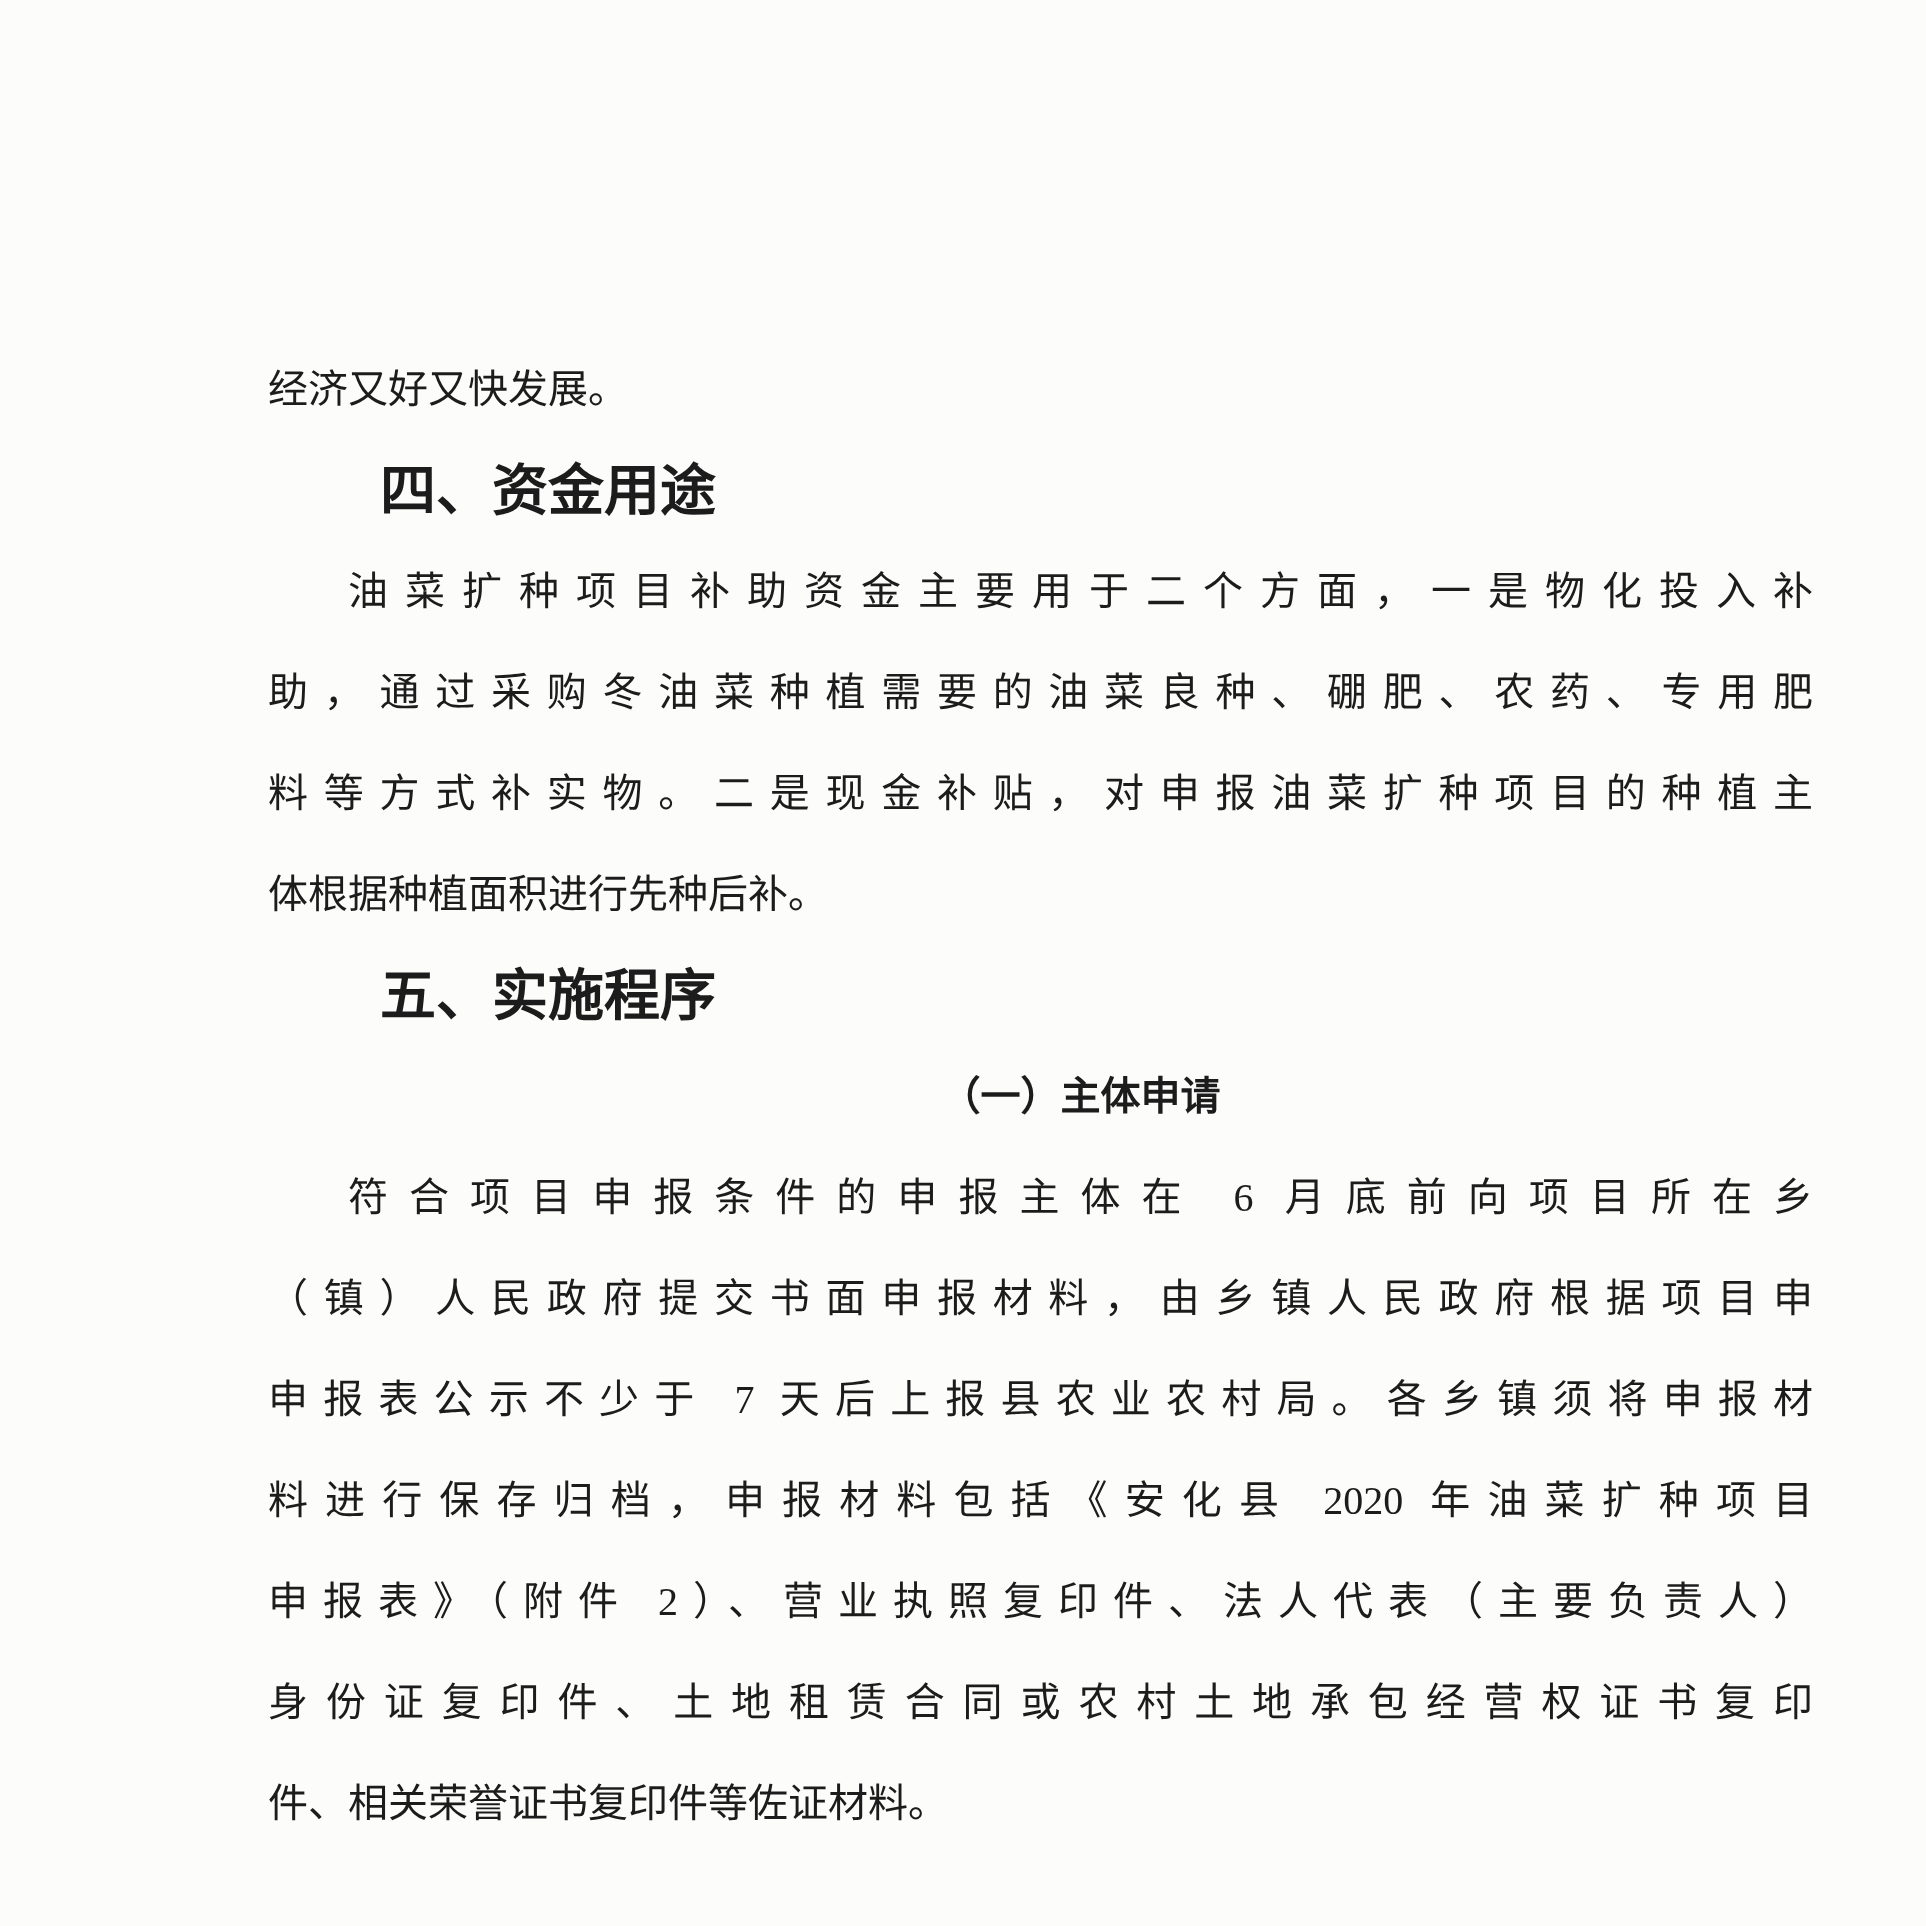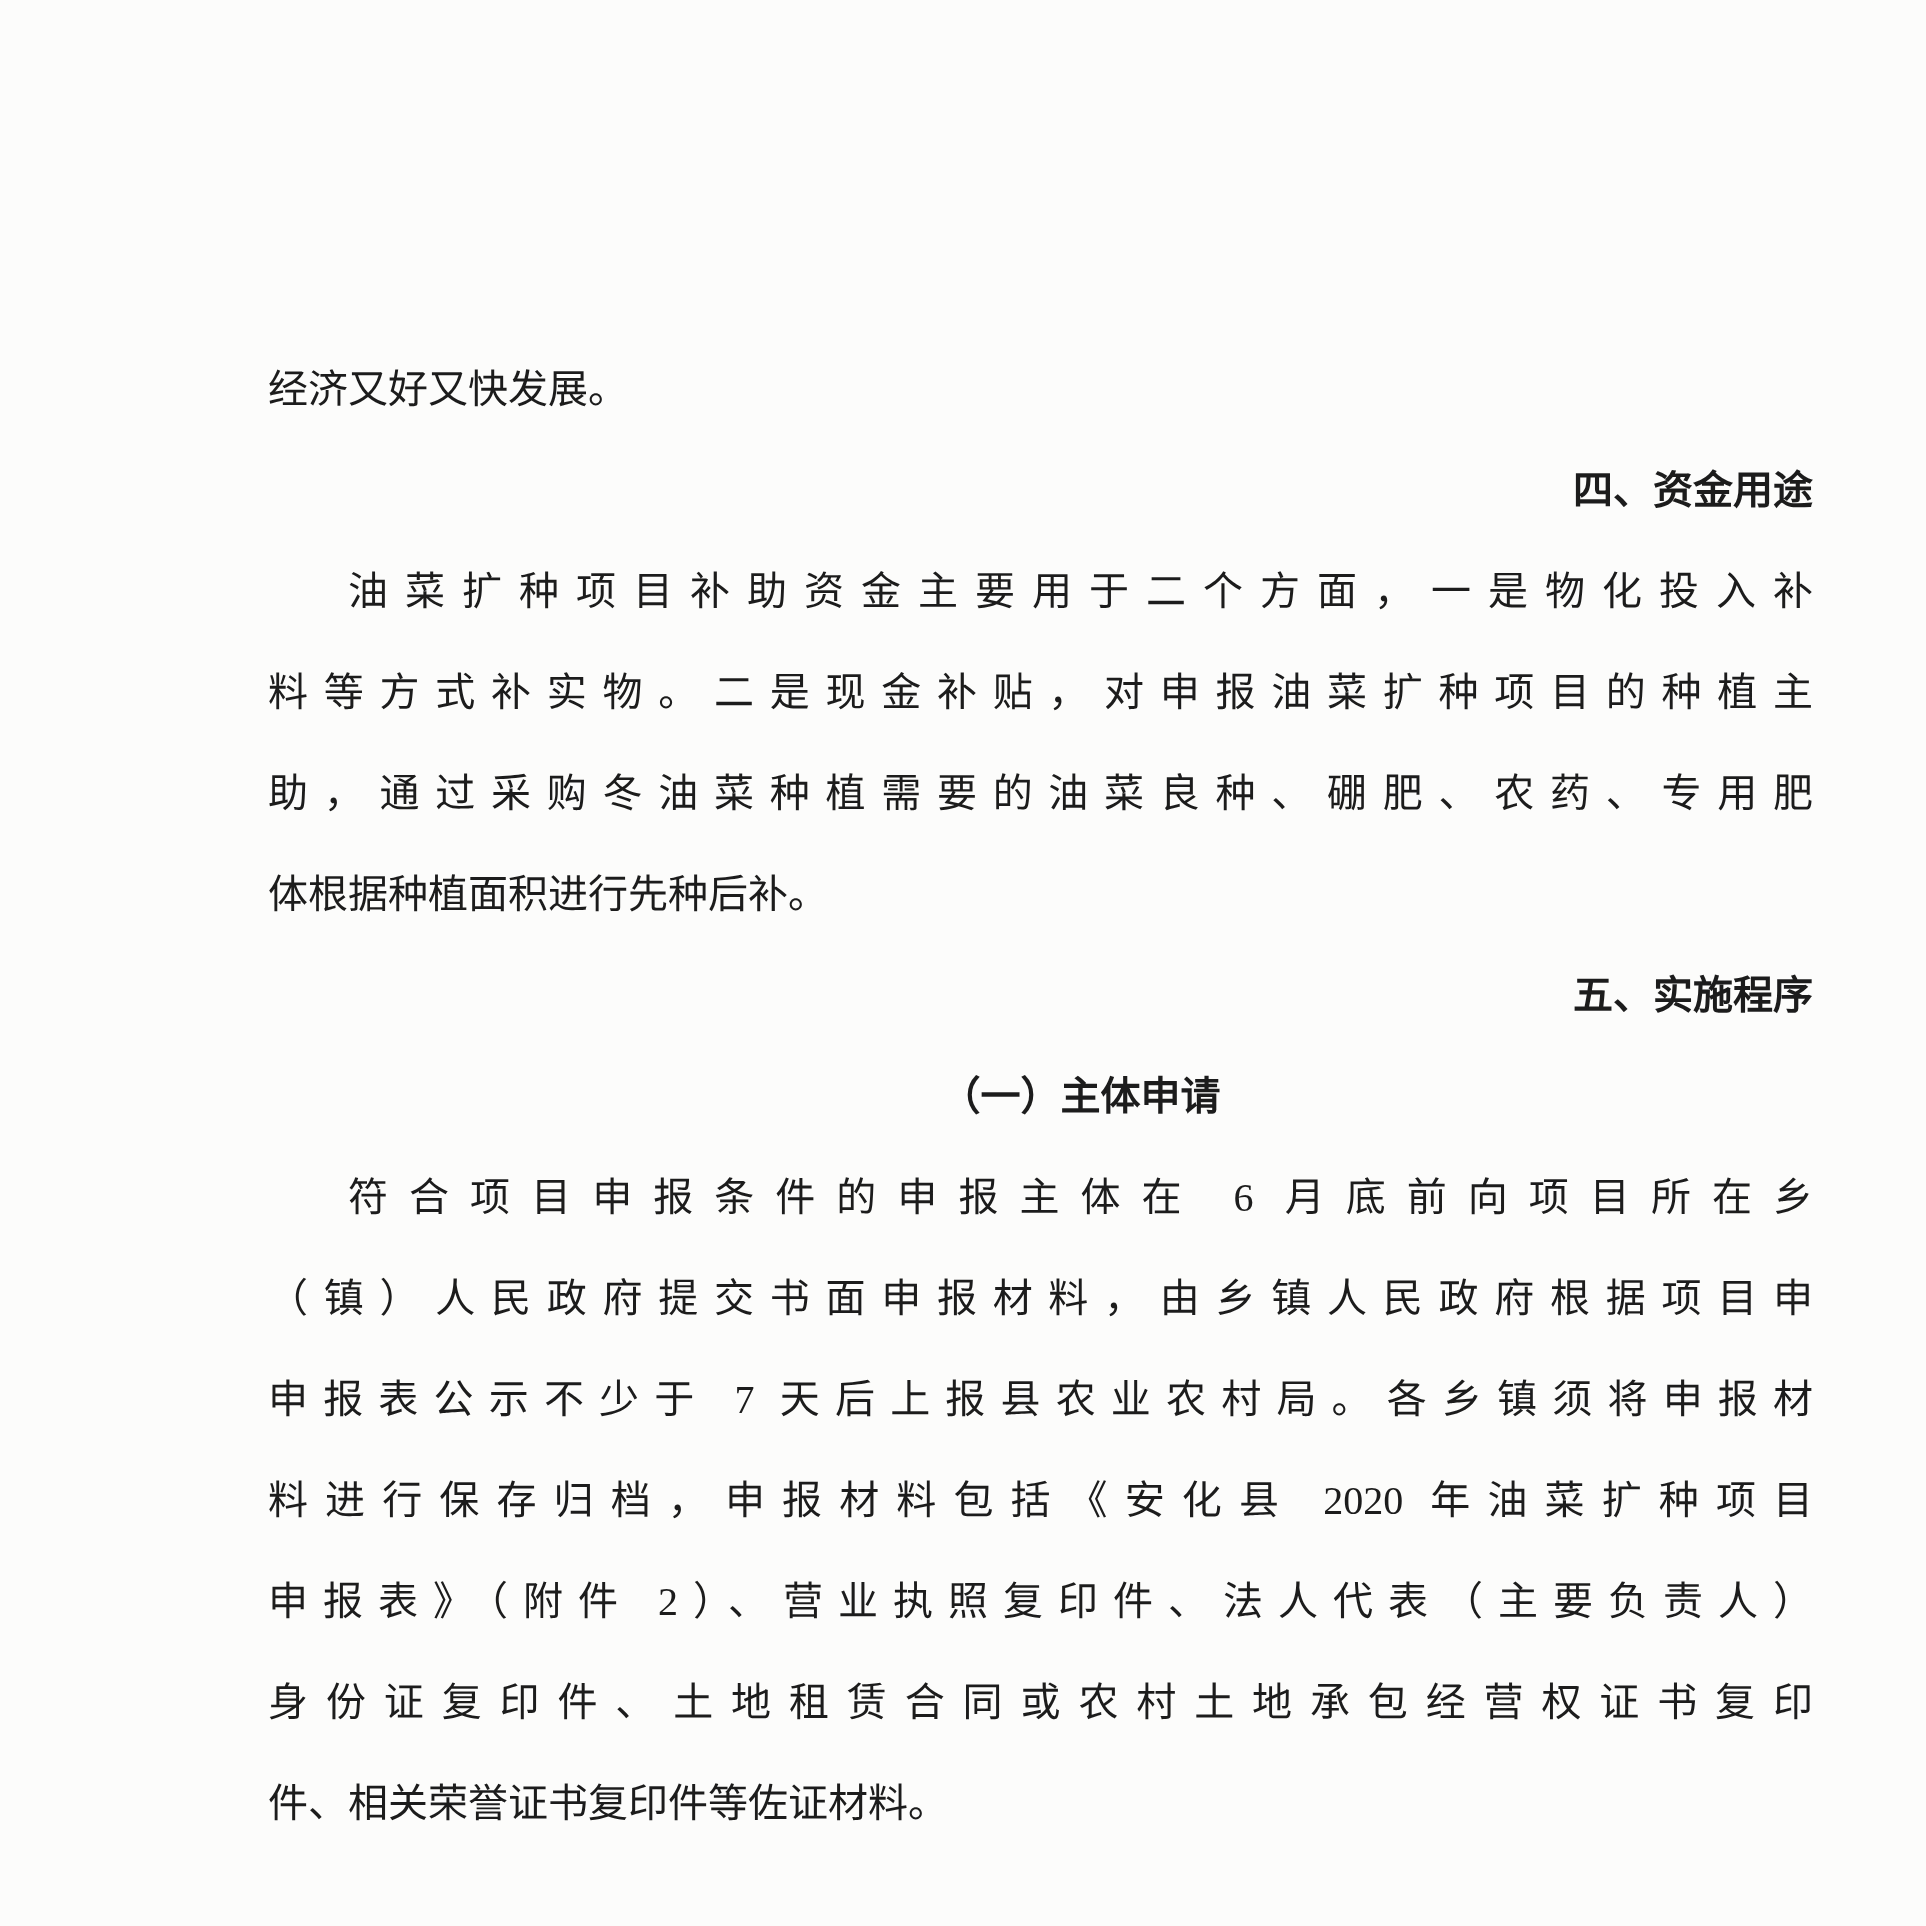--- a/index.html
+++ b/index.html
@@ -39,22 +39,22 @@
   }
   
   .ln.end {
     text-align: left;
     text-align-last: auto;
   }
   
   .ln.h1 {
     font-family: "DejaVu Sans", "Liberation Sans", sans-serif;
     font-weight: bold;
-    font-size: 40px;
-    text-align: right;
+    font-size: 56px;
+    text-align: left;
     text-align-last: auto;
     text-indent: 2em;
   }
   
   .ln.sub {
     font-weight: 600;
     text-align: center;
     text-align-last: auto;
     text-indent: 2em;
   }
@@ -65,22 +65,22 @@
 </style>
 </head>
 <body>
 
 <div class="page">
 
   <main class="text-block">
     <p class="ln end">经济又好又快发展。</p>
     <h2 class="ln h1">四、资金用途</h2>
     <p class="ln start">油菜扩种项目补助资金主要用于二个方面，一是物化投入补</p>
+    <p class="ln">助，通过采购冬油菜种植需要的油菜良种、硼肥、农药、专用肥</p>
     <p class="ln">料等方式补实物。二是现金补贴，对申报油菜扩种项目的种植主</p>
-    <p class="ln">助，通过采购冬油菜种植需要的油菜良种、硼肥、农药、专用肥</p>
     <p class="ln end">体根据种植面积进行先种后补。</p>
     <h2 class="ln h1">五、实施程序</h2>
     <h3 class="ln sub">（一）主体申请</h3>
     <p class="ln start">符合项目申报条件的申报主体在 6 月底前向项目所在乡</p>
     <p class="ln">（镇）人民政府提交书面申报材料，由乡镇人民政府根据项目申</p>
     <p class="ln">申报表公示不少于 7 天后上报县农业农村局。各乡镇须将申报材</p>
     <p class="ln">料进行保存归档，申报材料包括《安化县 2020 年油菜扩种项目</p>
     <p class="ln">申报表》（附件 2）、营业执照复印件、法人代表（主要负责人）</p>
     <p class="ln">身份证复印件、土地租赁合同或农村土地承包经营权证书复印</p>
     <p class="ln end">件、相关荣誉证书复印件等佐证材料。</p>

